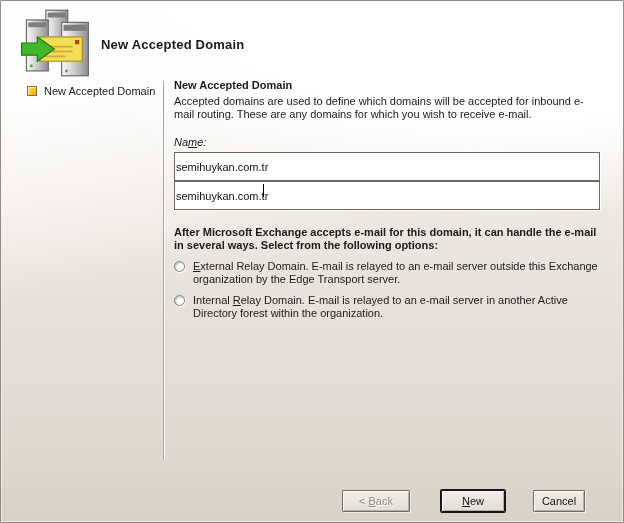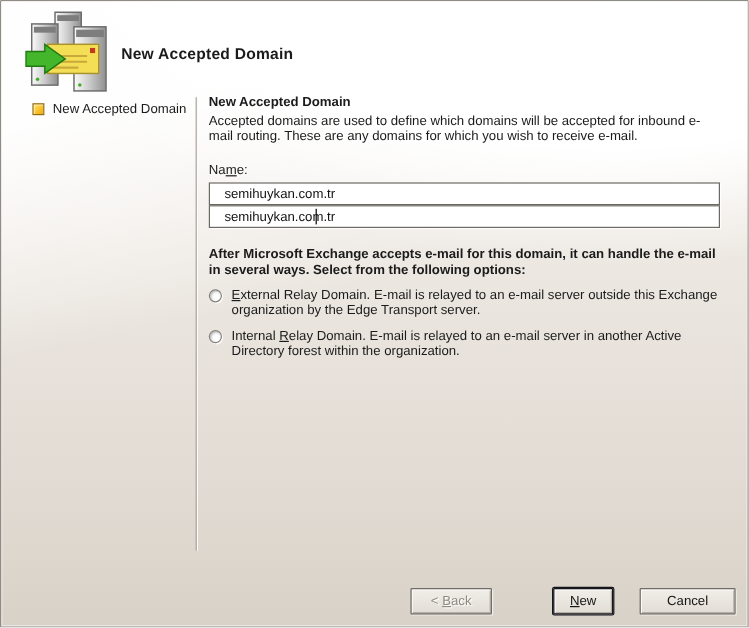--- a/index.html
+++ b/index.html
@@ -25,45 +25,45 @@
   .step { display:flex; align-items:center; gap:7px; height:16px; margin-bottom:5px; cursor:default; }
   .step-icon { flex:none; width:10px; height:10px; border:1px solid #9a968e;
     background:linear-gradient(135deg,#efede9,#ccc9c2); box-shadow:inset 1px 1px 0 rgba(255,255,255,.6); }
   .step-icon.active { border-color:#936d15; background:linear-gradient(135deg,#ffdf4d 10%,#f4b41e 80%); }
   .step-label { white-space:nowrap; }
   .vsep { position:absolute; left:162px; top:80px; width:1px; height:378px; background:#a8a49c; box-shadow:1px 0 0 #fdfcfa; }
   
   .main { position:absolute; left:173px; top:78px; width:426px; line-height:13px; }
   .main h2 { margin:0 0 3px 0; font-size:11px; }
   .para { margin:0; }
-  .flabel { display:block; margin:15px 0 3px 0; }
+  .flabel { display:block; margin:15px 0 3px 0;font-style:italic; }
   .field { position:relative; }
   .field input {
-    width:100%; height:19px; padding:2px 12px; font:11px "Liberation Sans", sans-serif; color:#111;
+    width:100%; height:29px; padding:2px 1px; font:11px "Liberation Sans", sans-serif; color:#111;
     background:#fff; border:1px solid #6b6962; box-shadow:1px 1px 0 rgba(255,255,255,.85); outline:none;
   }
   .caret { position:absolute; left:89px; top:3px; width:1px; height:13px; background:#000; }
   .opts-intro { margin:16px 0 0 0;font-weight:bold; }
   .opt { display:flex; gap:8px; margin-top:8px; cursor:default; }
   .radio { flex:none; margin-top:1px; width:11px; height:11px; border-radius:50%; background:#fff;
     border:1px solid #82807a; box-shadow:inset 1px 1px 2px rgba(0,0,0,.28), 1px 1px 0 rgba(255,255,255,.8);
     display:flex; align-items:center; justify-content:center; }
   .radio.checked::after { content:''; width:4px; height:4px; border-radius:50%; background:#141414; }
   .opt-label { width:405px; }
   
   .btn {
     position:absolute; top:489px; height:22px; padding:0; font:11px "Liberation Sans", sans-serif; color:#141414;
     background:linear-gradient(180deg,#f1eee9,#e2ddd5); border:1px solid #716d66; border-radius:1px;
     box-shadow: inset 1px 1px 0 #fcfbf9, inset -1px -1px 0 #b3afa7, 1px 1px 0 rgba(255,255,255,.6);
     cursor:pointer;
   }
   .btn-help { left:24px; width:74px;margin-top:44px; }
   .btn-back { left:341px; width:68px; }
-  .btn-new  { left:460px; width:50px; border-color:#15151c; box-shadow: 0 0 0 1px #15151c, inset 1px 1px 0 #fcfbf9, inset -1px -1px 0 #b3afa7; }
-  .btn-cancel { left:532px; width:80px; }
+  .btn-new  { left:440px; width:64px; border-color:#15151c; box-shadow: 0 0 0 1px #15151c, inset 1px 1px 0 #fcfbf9, inset -1px -1px 0 #b3afa7; }
+  .btn-cancel { left:532px; width:52px; }
   .btn.disabled { color:#8f8b84; text-shadow:1px 1px 0 #ffffff; cursor:default; }
   u { text-decoration:underline; }
 </style>
 </head>
 <body>
 
 <div class="dialog">
   <div class="swoosh"></div>
 
   <span class="hicon">

